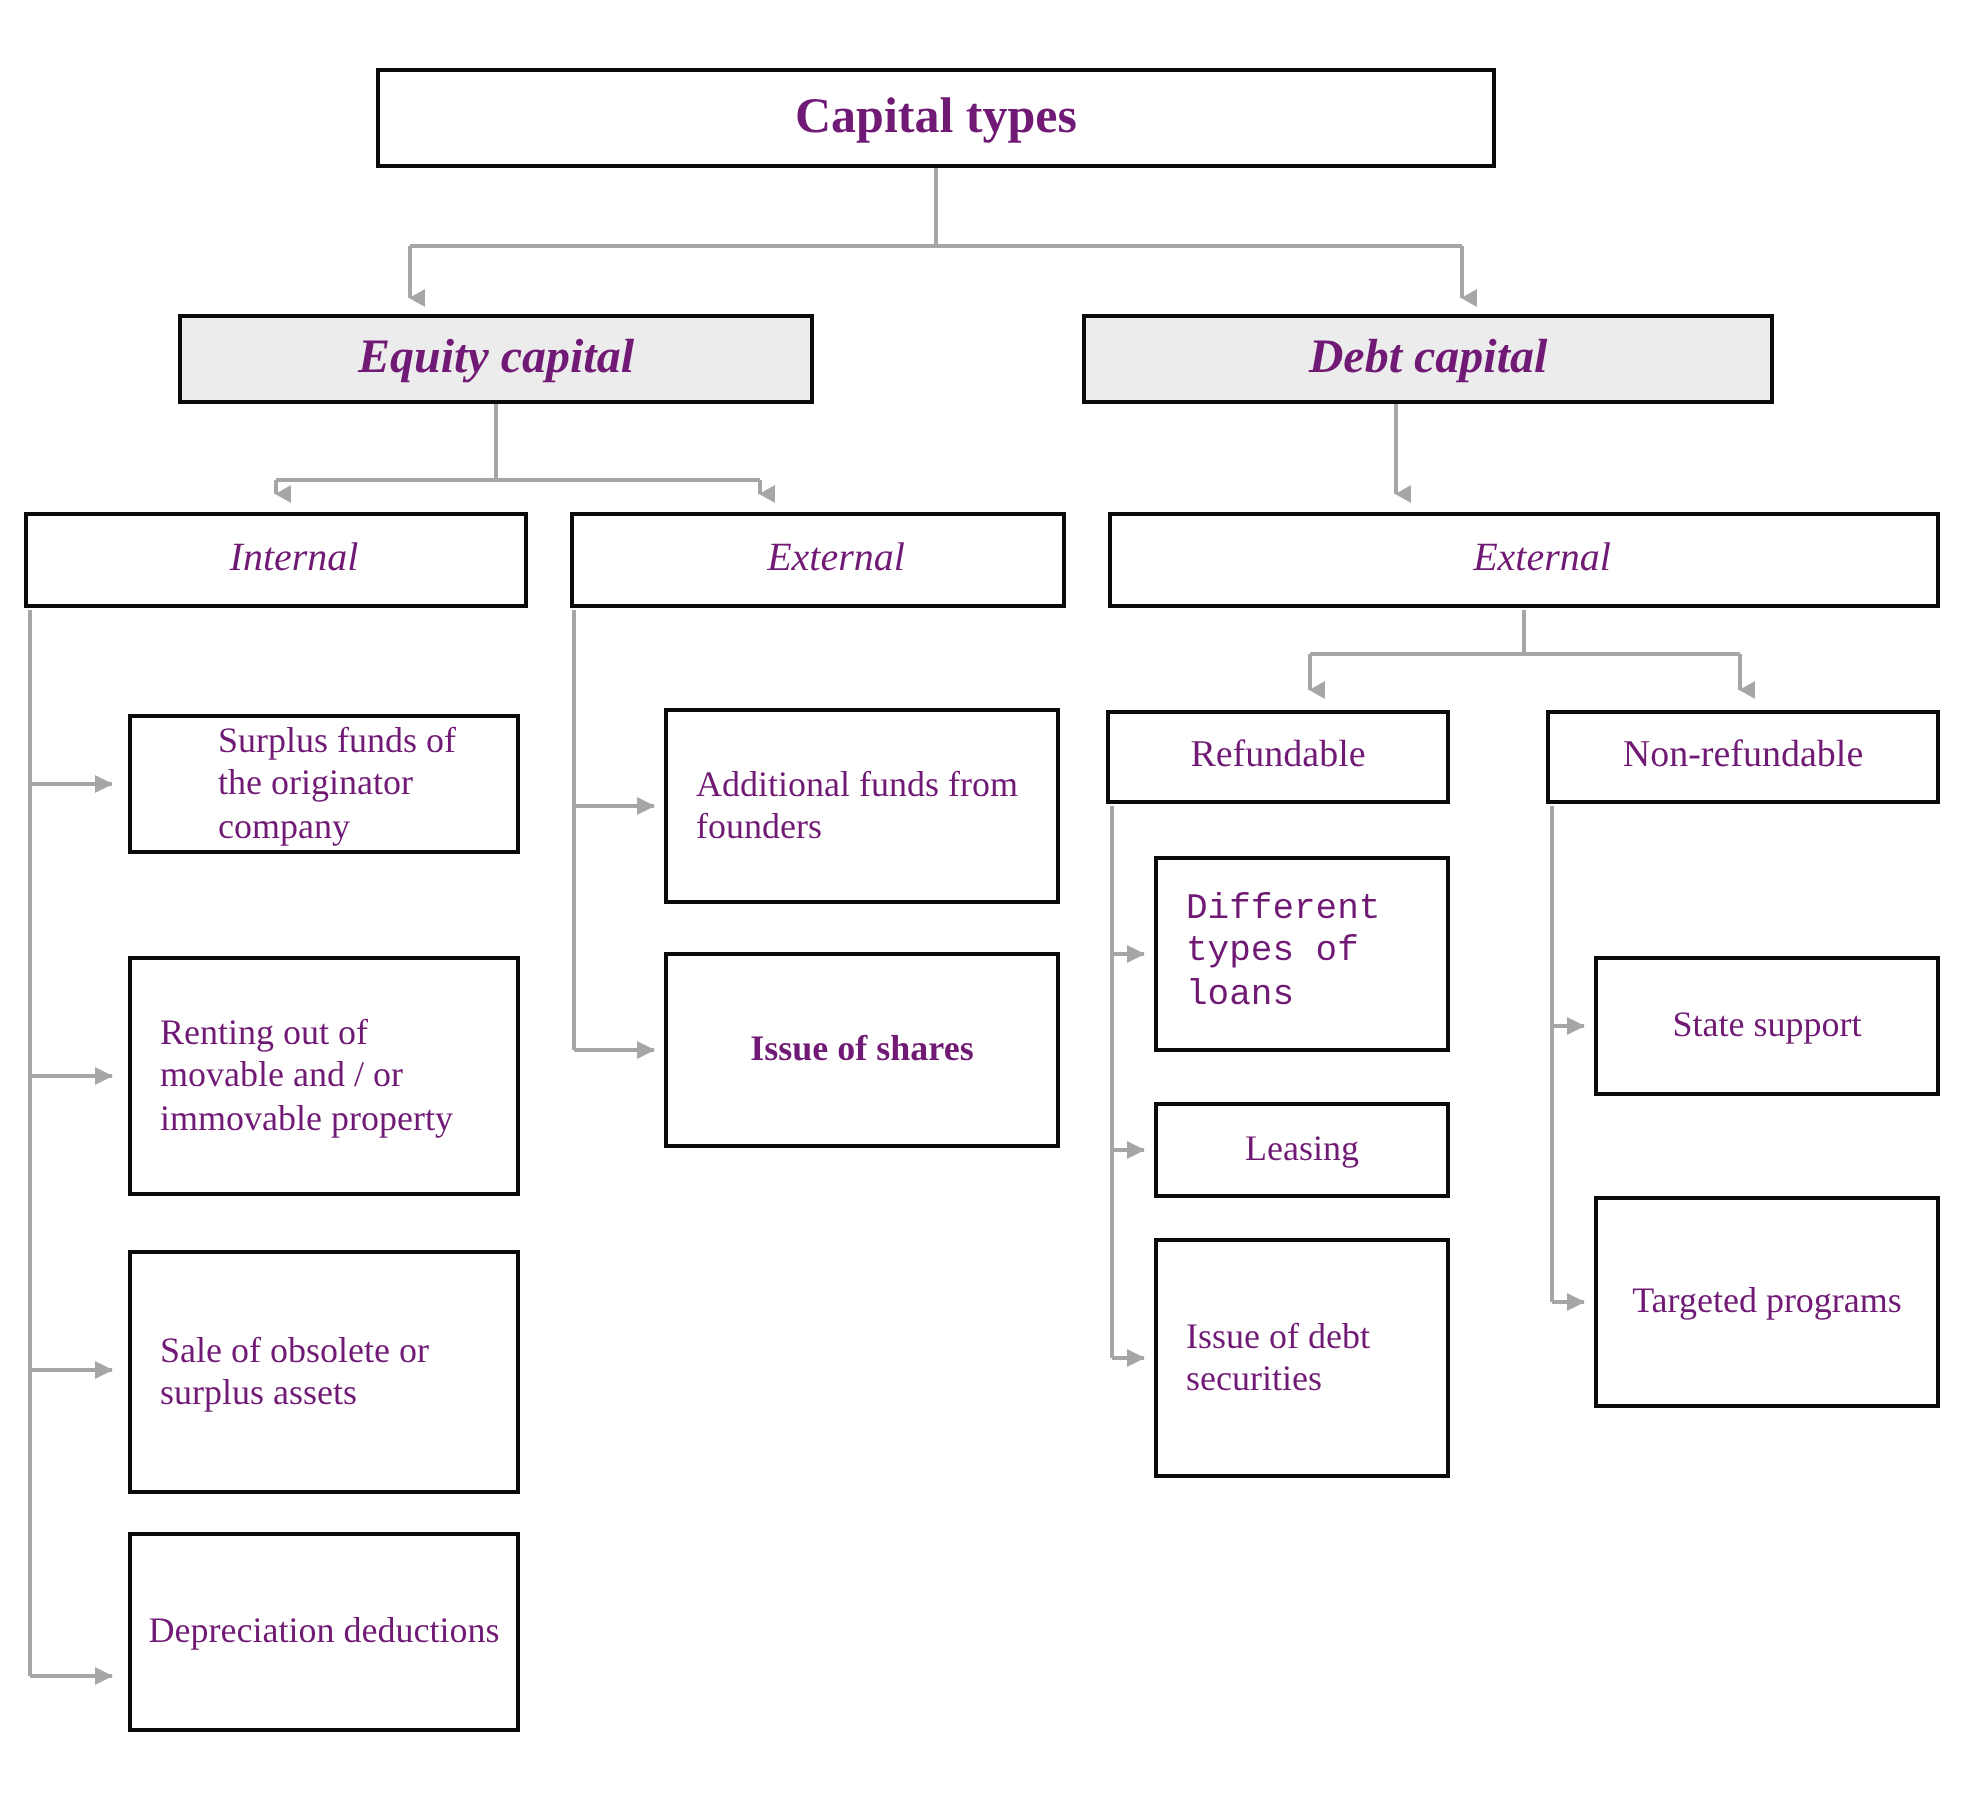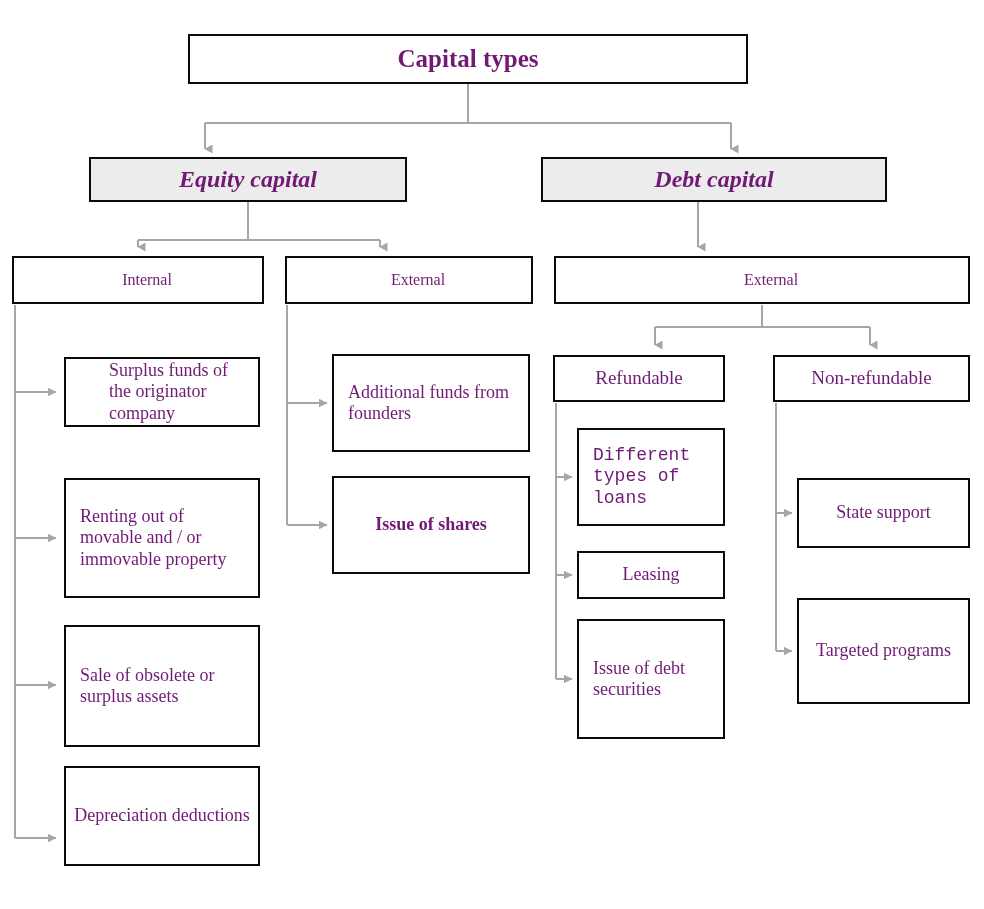--- a/index.html
+++ b/index.html
@@ -54,21 +54,22 @@
   }
   .lvl1 .txt {
     text-align: center;
     font-weight: bold;
     font-style: italic;
     font-size: 24px;
   }
   
   .lvl2 .txt {
     text-align: center;
-    font-size: 16px;
+    font-style: italic;
+    font-size: 20px;
     padding-left: 18px;
   }
   
   .lvl3 .txt {
     text-align: center;
     font-size: 19px;
   }
   
   .leaf .txt {
     text-align: left;

